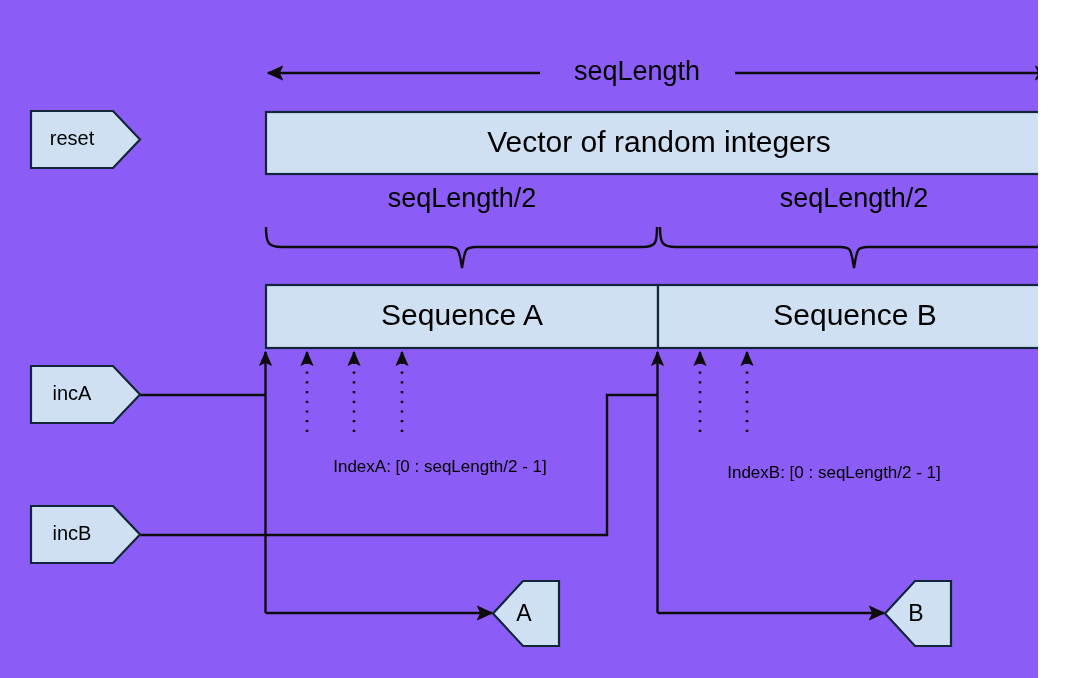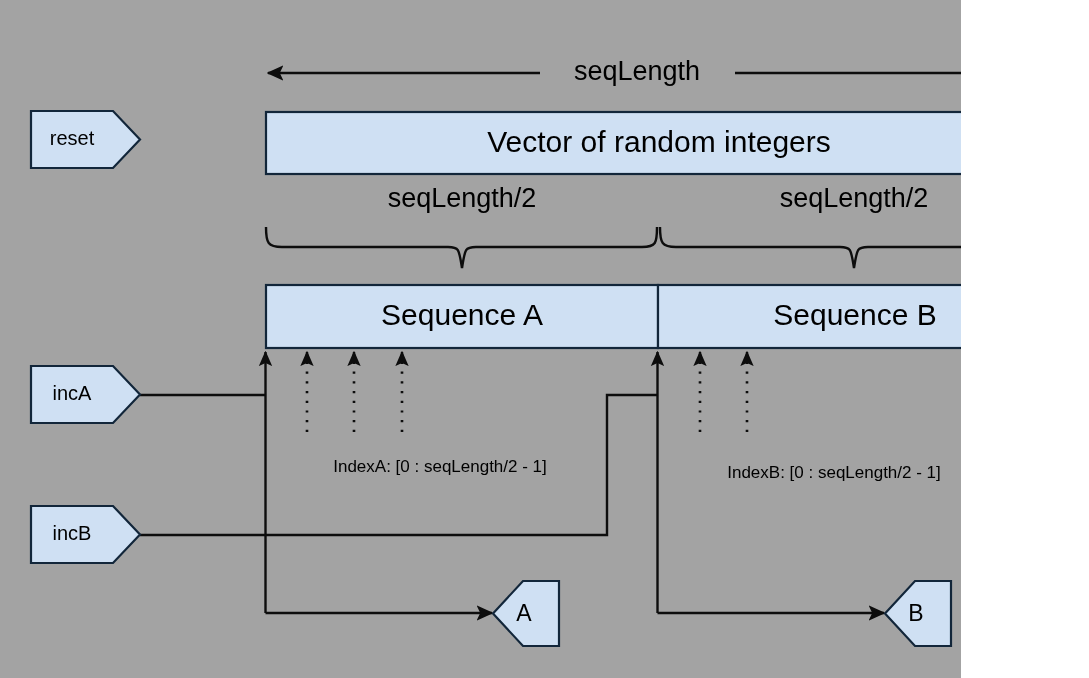--- a/index.html
+++ b/index.html
@@ -5,23 +5,23 @@
   html, body {
     margin: 0;
     padding: 0;
     background: #ffffff;
   }
   body {
     font-family: "Liberation Sans", sans-serif;
   }
   #canvas {
     position: relative;
-    width: 961px;
+    width: 1038px;
     height: 678px;
-    background: #a3a3a3;
+    background: #8b5cf6;
     overflow: hidden;
   }
   #canvas svg {
     position: absolute;
     top: 0;
     left: 0;
   }
   .shape-fill { fill: #cfe0f3; stroke: #12263a; stroke-width: 2.2; }
   .wire { fill: none; stroke: #0d0d0d; stroke-width: 2.4; stroke-linecap: butt; stroke-linejoin: miter; }
   .wire-dotted { fill: none; stroke: #0d0d0d; stroke-width: 2.6; stroke-dasharray: 2.2 7.5; stroke-linecap: butt; }

